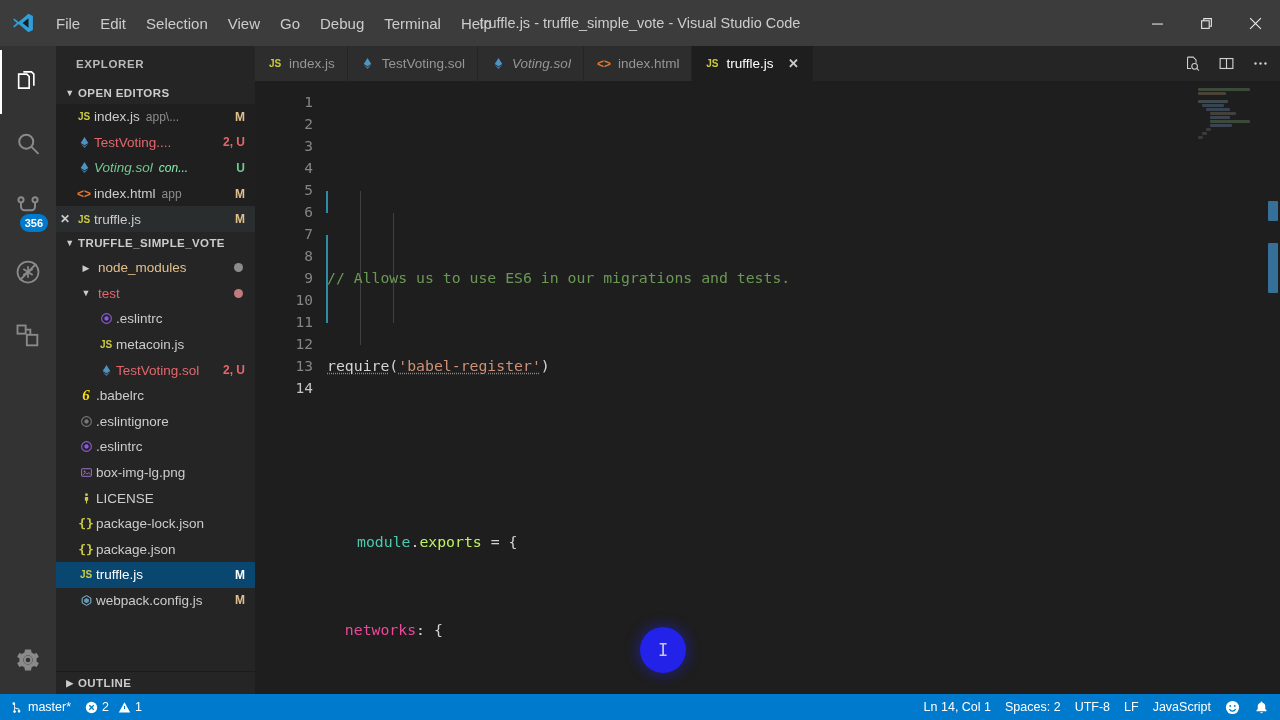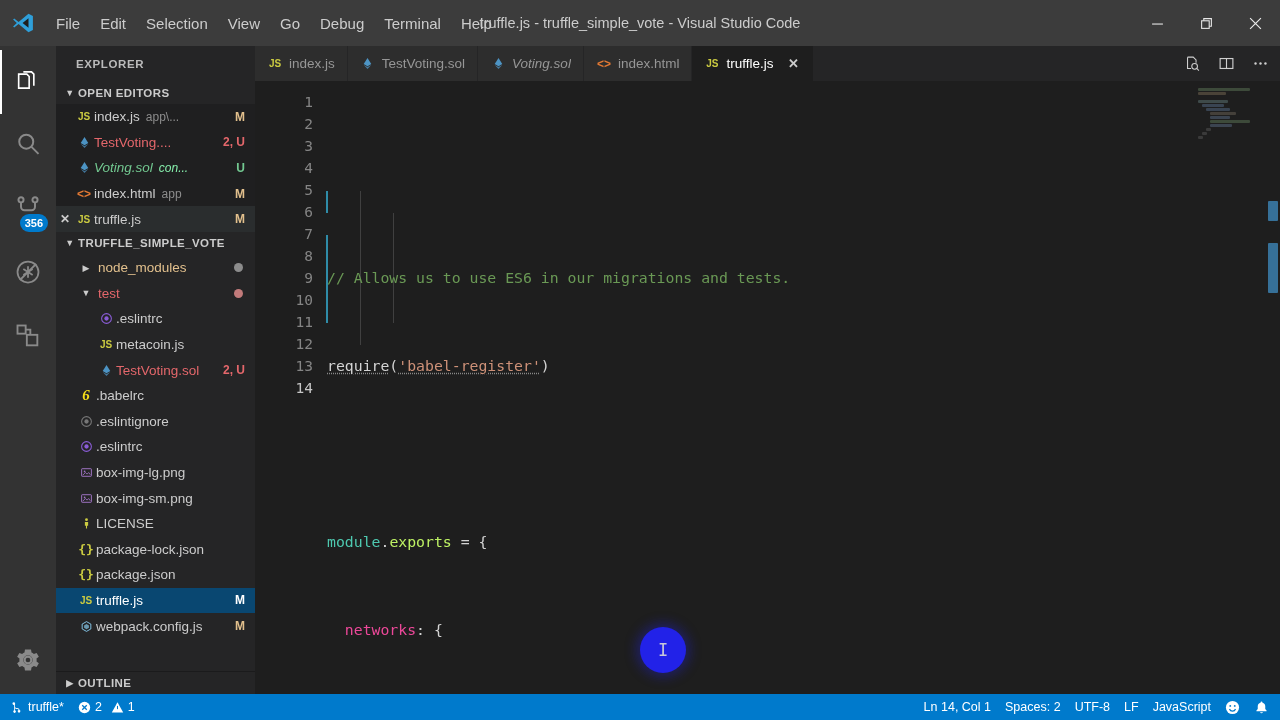--- a/index.html
+++ b/index.html
@@ -240,21 +240,21 @@
   }
   .code-line { height: 22px; position: relative; padding-left: 14px; }
   .indent-guide {
     position: absolute; top: 0; bottom: 0;
     width: 1px; background: #404040;
   }
   .indent-guide.active { background: #2f8ca8; width: 2px; }
   .cm  { color: #6a9955; }
   .str { color: #ce9178; }
   .prop{ color: #ec4899; }
-  .obj { color: #4ec9b0; }
+  .obj { color: #4ec9b0; margin-left: 30px; }
   .punc{ color: #d4d4d4; }
   .squiggle {
     text-decoration: underline;
     text-decoration-style: dotted;
     text-decoration-color: #888;
     text-underline-offset: 2px;
   }
 
   
   .minimap {
@@ -552,31 +552,20 @@
           <span class="row-icon">
             <svg viewBox="0 0 24 24">
                 <rect x="3" y="5" width="18" height="14" rx="1" fill="none" stroke="#a074c4" stroke-width="1.8"></rect>
                 <circle cx="8.5" cy="10" r="1.6" fill="#a074c4"></circle>
                 <path d="M5 17 L10 12 L13 15 L16 12 L19 16" fill="none" stroke="#a074c4" stroke-width="1.6"></path>
               </svg>
           </span>
           <span class="row-label">box-img-lg.png</span>
         </div>
 
-        <div class="row">
-          <span style="width:20px"></span>
-          <span class="row-icon">
-            <svg viewBox="0 0 24 24">
-                <rect x="3" y="5" width="18" height="14" rx="1" fill="none" stroke="#a074c4" stroke-width="1.8"></rect>
-                <circle cx="8.5" cy="10" r="1.6" fill="#a074c4"></circle>
-                <path d="M5 17 L10 12 L13 15 L16 12 L19 16" fill="none" stroke="#a074c4" stroke-width="1.6"></path>
-              </svg>
-          </span>
-          <span class="row-label">box-img-sm.png</span>
-        </div>
 
         <div class="row">
           <span style="width:20px"></span>
           <span class="row-icon">
             <svg viewBox="0 0 24 24" fill="#cbcb41">
                 <circle cx="12" cy="5" r="2.6"></circle>
                 <path d="M9 9 h6 v7 h-2 v5 h-2 v-5 H9 z"></path>
               </svg>
           </span>
           <span class="row-label">LICENSE</span>
@@ -760,21 +749,21 @@
     </div>
   </div>
 
   <div class="statusbar">
     <div class="sb-item">
       <span class="sb-icon">
         <svg viewBox="0 0 16 16">
             <path d="M5 3.2a1.6 1.6 0 1 0-1.1 1.5v6.6a1.6 1.6 0 1 0 1 0V8.9c.6.5 1.4.8 2.4.9 1.5.2 2.1.5 2.1 1.4a1.6 1.6 0 1 0 1 0c0-1.9-1.4-2.3-3-2.5-1.4-.2-2.5-.5-2.5-1.6V4.7A1.6 1.6 0 0 0 5 3.2z"></path>
           </svg>
       </span>
-      <span>truffle*</span>
+      <span>master*</span>
     </div>
     <div class="sb-item">
       <span class="sb-icon">
         <svg viewBox="0 0 16 16">
             <circle cx="8" cy="8" r="7"></circle>
             <path d="M5.2 5.2 L10.8 10.8 M10.8 5.2 L5.2 10.8" stroke="#007acc" stroke-width="1.6" fill="none"></path>
           </svg>
       </span>
       <span>2</span>
       <span class="sb-icon" style="margin-left:5px">

